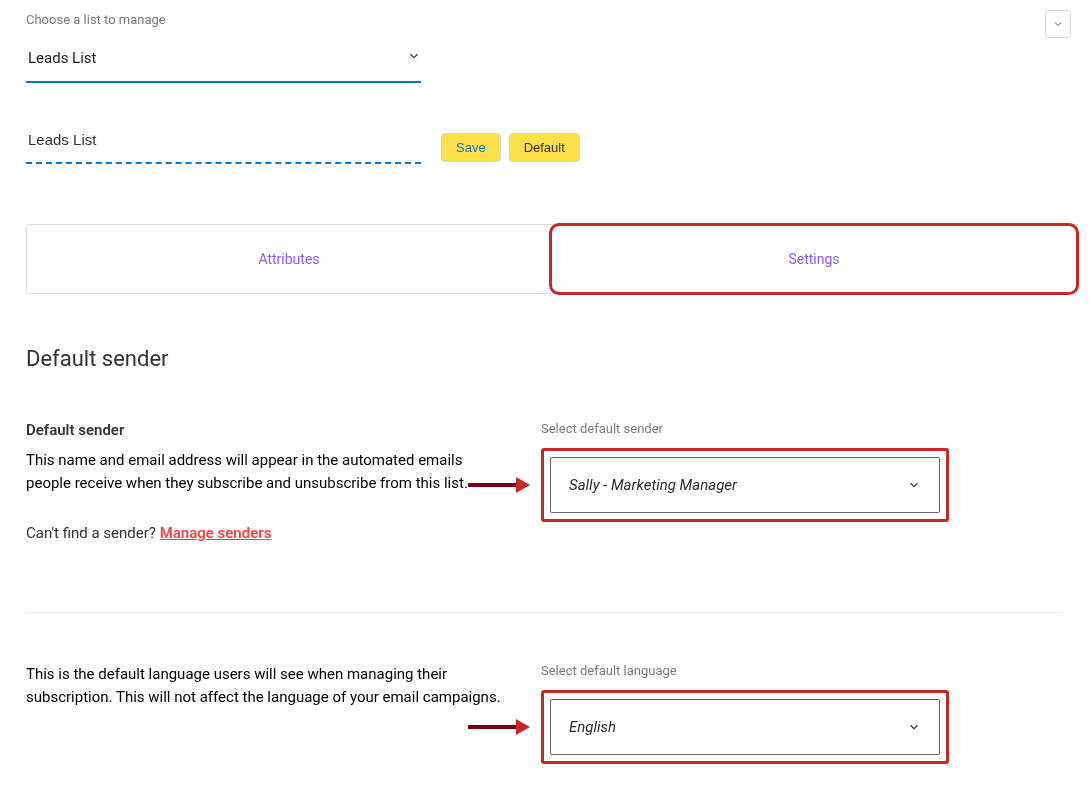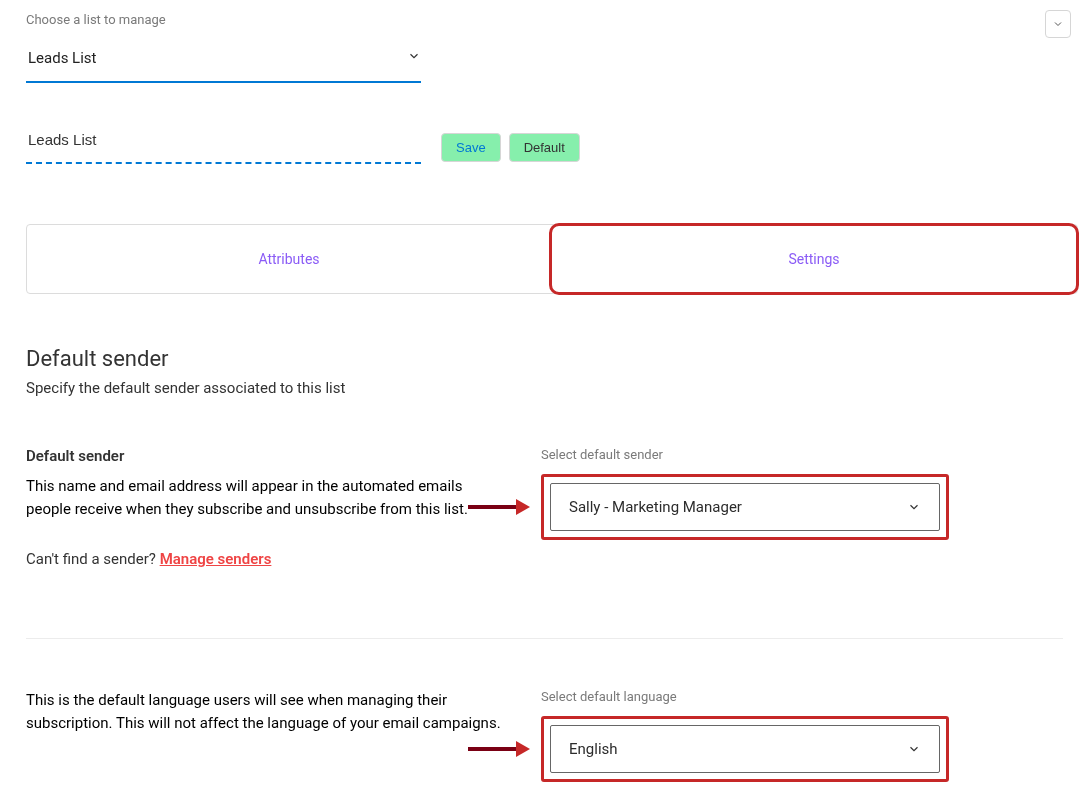--- a/index.html
+++ b/index.html
@@ -41,21 +41,21 @@
     background: transparent;
     outline: none;
   }
   .name-row { display:flex; align-items:center; gap:20px;}
   .btn-group { margin-top:48px; display:flex; gap:8px; }
   .btn {
     font-size: 13px;
     padding: 6px 14px;
     border: 1px solid #d6d6d6;
     border-radius: 4px;
-    background: #86efac;
+    background: #fde047;
     cursor: pointer;
   }
   .btn.primary { color:#0078d4; }
   .btn.secondary { color:#333; }
 
   .tabs {
     margin-top: 60px;
     width: 1052px;
     border: 1px solid #dcdcdc;
     border-radius: 4px;
@@ -92,30 +92,31 @@
   .left-col { width:475px; position:relative;}
   .right-col { flex:1; }
   .field-title { font-weight:600; font-size:15px; color:#333; margin:0 0 10px 0;}
   .field-desc { font-size:15px; color:#000000; line-height:1.55; margin:0;}
   .help-line { font-size:15px; color:#333; margin-top:28px;}
   .help-line a { color:#ef4444; font-weight:600; text-decoration:underline; cursor:pointer;}
 
   .small-label { font-size:13px; color:#7a7a7a; margin:0 0 12px 0;}
   .select-box {
     width:390px;
-    height:48px;
+    height:56px;
     border:1px solid #666;
     border-radius:2px;
     display:flex;
     align-items:center;
     justify-content:space-between;
     padding:0 18px;
     font-size:15px;
     cursor:pointer;
     position:relative;
+    font-style:italic;
   }
   .highlight-wrap {
     display:inline-block;
     padding:6px;
     border:3px solid #c62828;
     border-radius:3px;
     position:relative;
   }
 
   .arrow {
@@ -176,21 +177,20 @@
   <div class="tab">
     <span>Attributes</span>
   </div>
   <div class="tab settings-highlight">
     <span>Settings</span>
   </div>
 </div>
 
 <div class="section">
   <h2 class="section-title">Default sender</h2>
-  <p class="section-sub">Specify the default sender associated to this list</p>
 
   <div class="two-col">
     <div class="left-col">
       <p class="field-title">Default sender</p>
       <p class="field-desc">This name and email address will appear in the automated emails people receive when they subscribe and unsubscribe from this list.</p>
       <p class="help-line">
         <span>Can't find a sender? </span><a>Manage senders</a>
       </p>
     </div>
     <div class="right-col">

